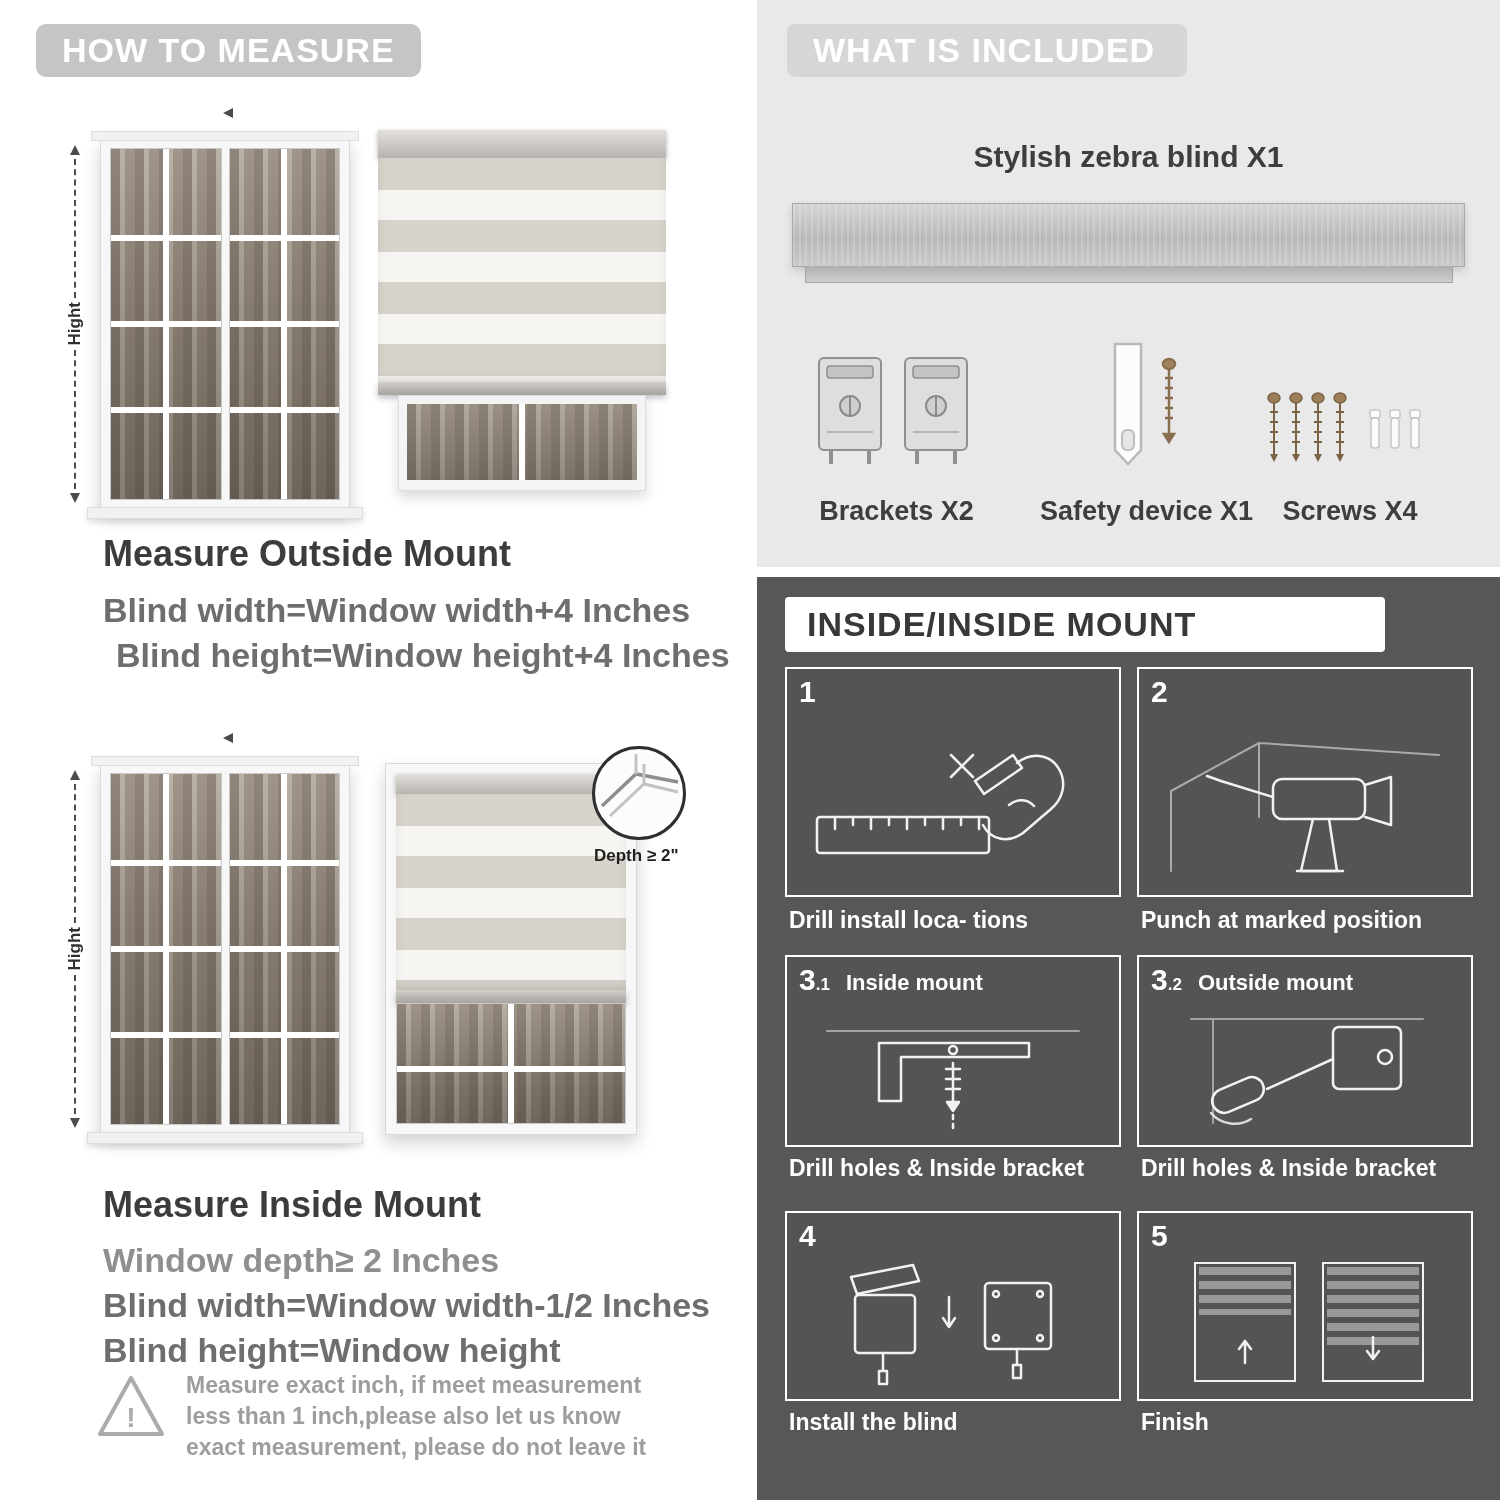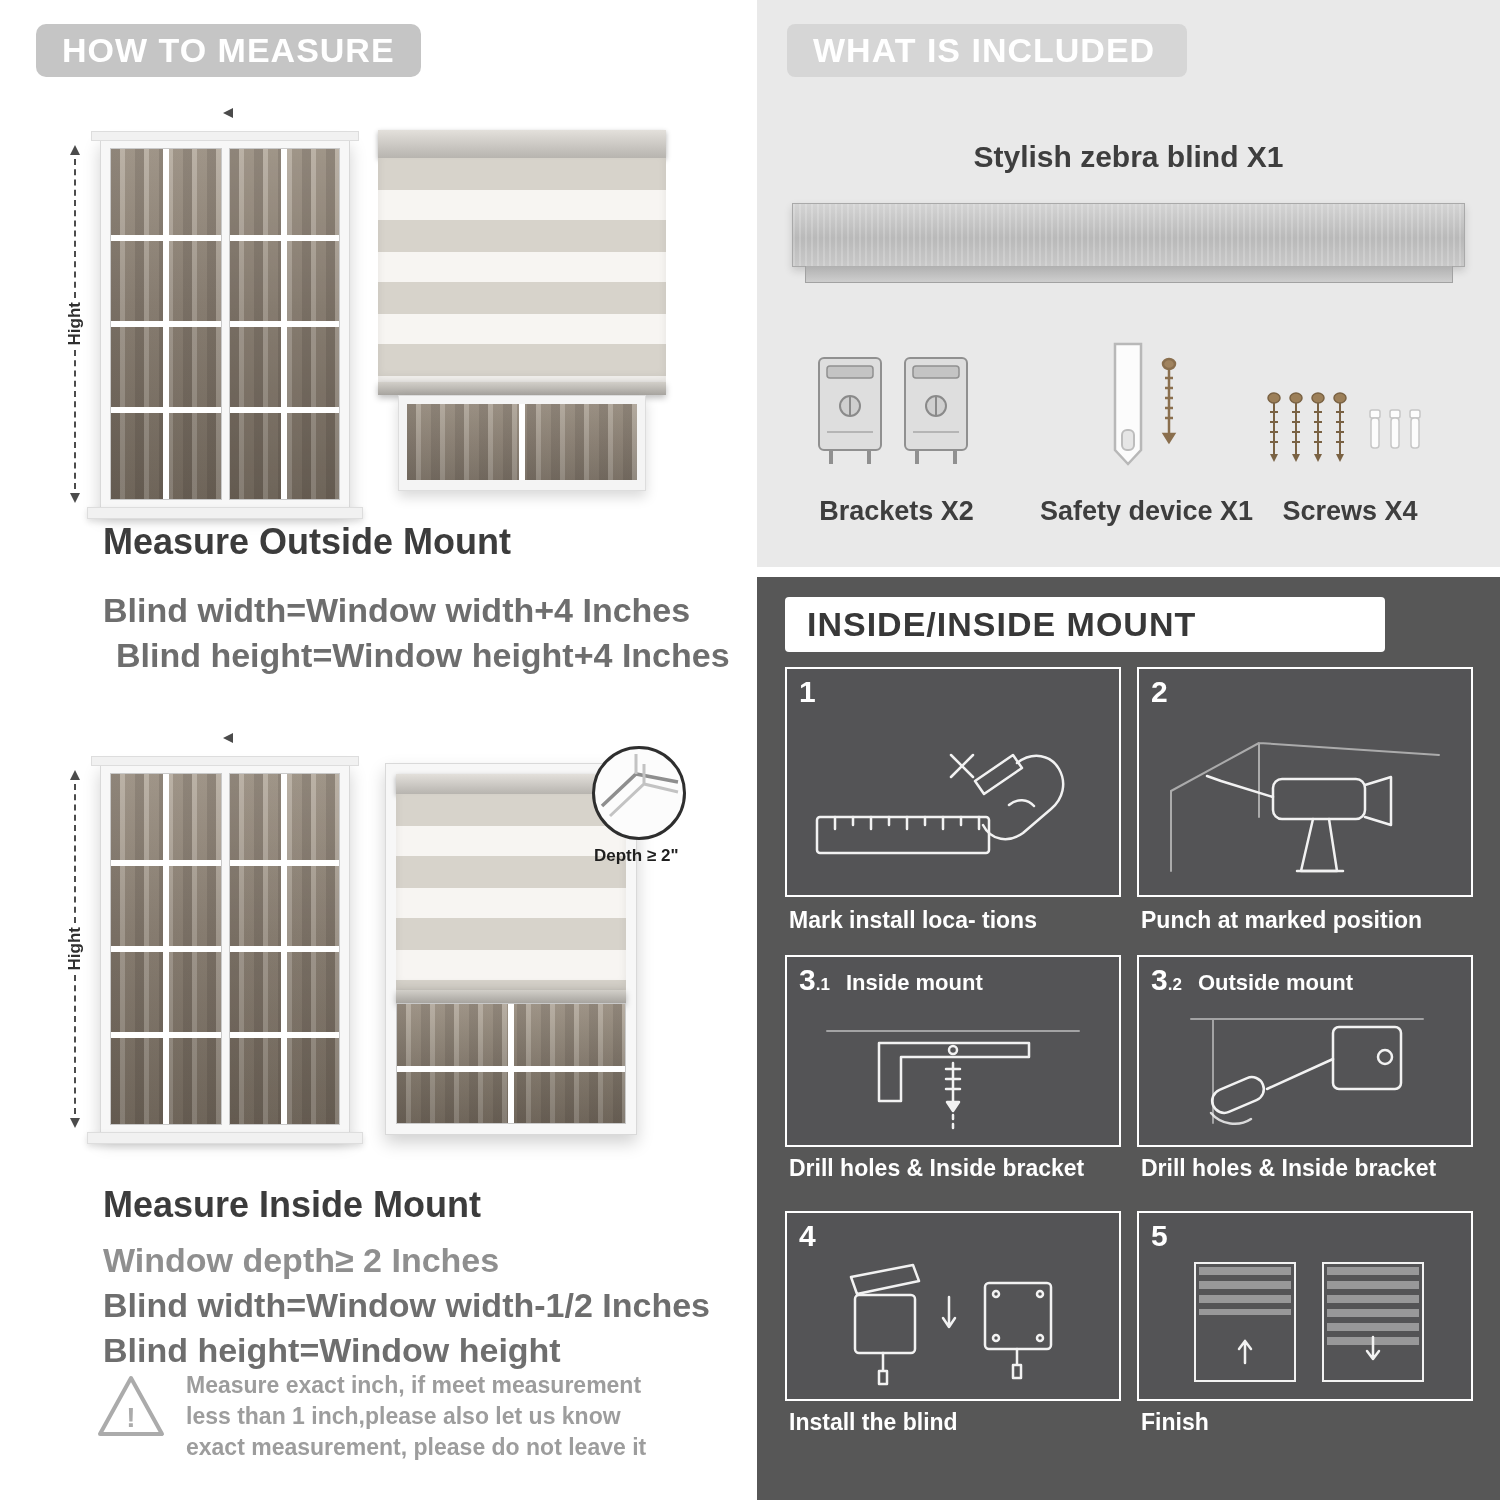--- a/index.html
+++ b/index.html
@@ -122,21 +122,21 @@
 
   <div class="abs" style="left:378px;top:130px;width:288px;">
     <div class="cassette"></div>
     <div class="zebra" style="height:224px;"></div>
     <div class="rail"></div>
     <div class="under-window">
       <div class="under-glass"></div>
     </div>
   </div>
 
-  <h2 class="abs h-left" style="left:103px;top:521px;">Measure Outside Mount</h2>
+  <h2 class="abs h-left" style="left:103px;top:533px;">Measure Outside Mount</h2>
   <p class="abs p-left" style="left:103px;top:591px;">Blind width=Window width+4 Inches</p>
   <p class="abs p-left" style="left:116px;top:636px;">Blind height=Window height+4 Inches</p>
 
   <div class="harrow" style="left:100px;top:733px;width:250px;">
     <span class="ah al"></span>
     <span class="dash"></span>
     <span class="alabel">Width</span>
     <span class="dash"></span>
     <span class="ah ar"></span>
   </div>
@@ -276,21 +276,21 @@
         <g stroke="#f2f2f2" stroke-width="2.5" fill="none" stroke-linecap="round" stroke-linejoin="round">
           <path d="M16 72 L104 24 M16 72 V152 M104 24 L284 36 M104 24 V98" opacity=".55" stroke-width="2"></path>
           <path d="M118 78 L66 62 M66 62 l-14 -5"></path>
           <rect x="118" y="60" width="92" height="40" rx="9"></rect>
           <path d="M210 66 l26 -8 v48 l-26 -8"></path>
           <path d="M158 100 l-12 52 h36 l-8 -52"></path>
           <path d="M142 152 h46"></path>
         </g>
       </svg>
     </div>
-    <div class="caption" style="left:32px;top:330px;">Mark install loca- tions</div>
+    <div class="caption" style="left:32px;top:330px;">Drill install loca- tions</div>
     <div class="caption" style="left:384px;top:330px;">Punch at  marked position</div>
 
     <div class="panel" style="left:28px;top:378px;width:336px;height:192px;">
       <div class="pnum">
         <span>3</span>
           <span class="psub">.1</span>
         <span class="plabel">Inside mount</span>
       </div>
       <svg class="art" width="300" height="132" viewBox="0 0 300 132">
         <g stroke="#f2f2f2" stroke-width="2.5" fill="none" stroke-linecap="round" stroke-linejoin="round">

